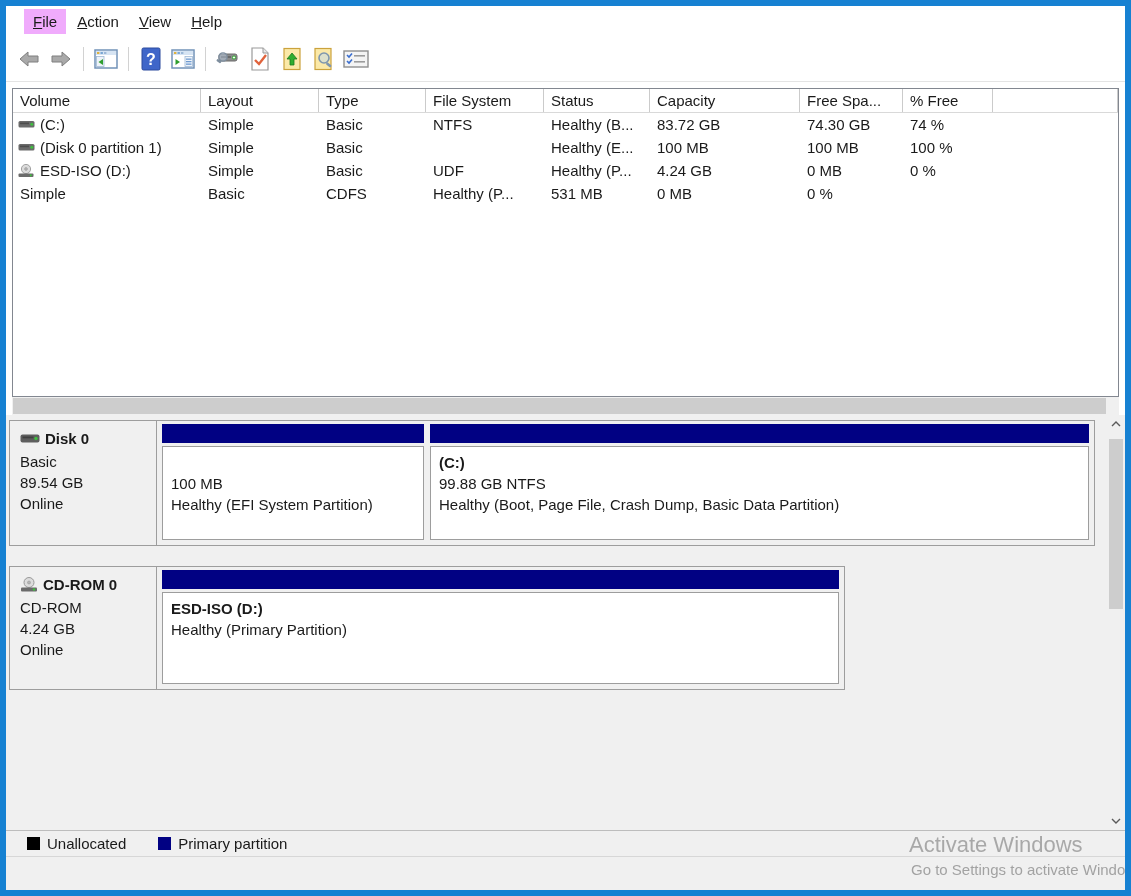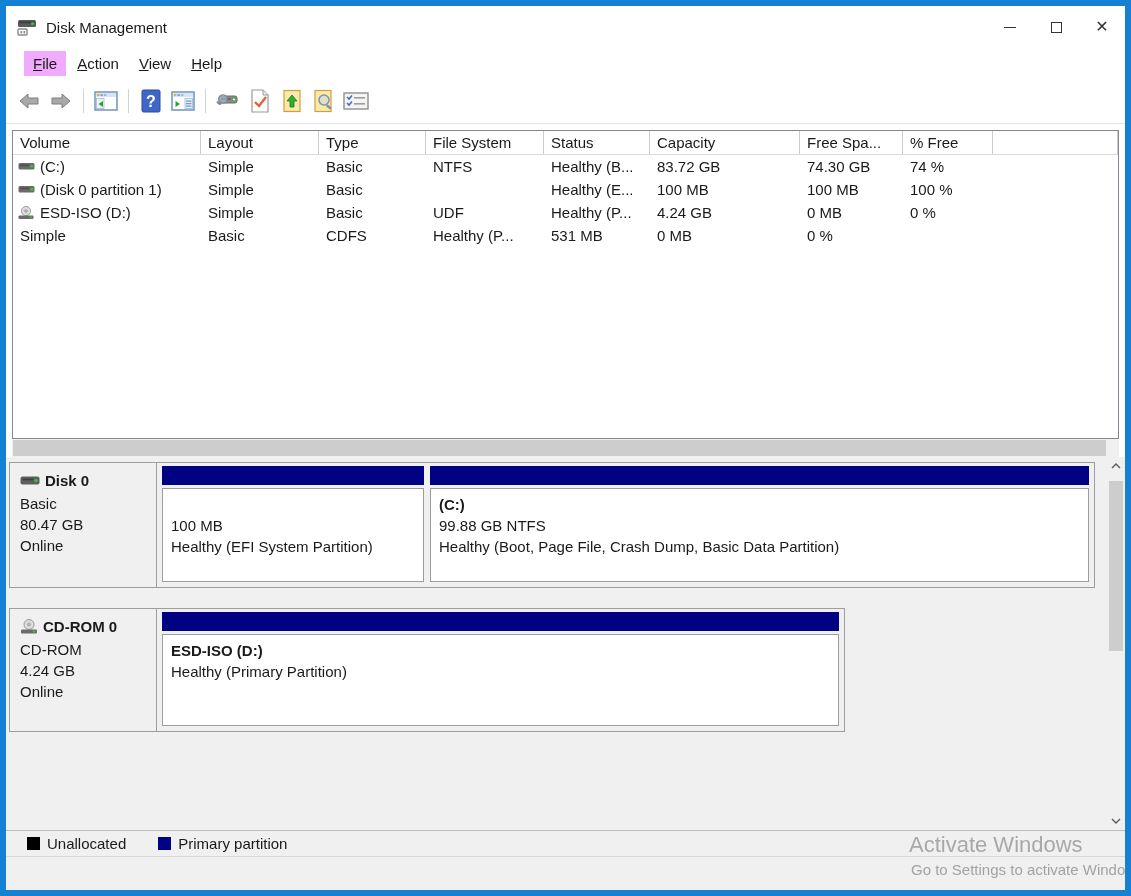--- a/index.html
+++ b/index.html
@@ -77,41 +77,20 @@
   
   .watermark { position:absolute; left:903px; top:826px; pointer-events:none; white-space:nowrap; }
   .watermark .l1 { font-size:22px; color:rgba(110,110,110,.55); }
   .watermark .l2 { font-size:15px; color:rgba(110,110,110,.60); margin-top:3px; margin-left:2px; }
 </style>
 </head>
 <body>
 
 <div class="window">
 
-  <div class="titlebar">
-    <svg class="app-icon" viewBox="0 0 24 20">
-      <rect x="3" y="3" width="18" height="7" rx="1.5" fill="#5b5b5b"></rect>
-      <rect x="4.5" y="4.5" width="15" height="1.8" fill="#3c3c3c"></rect>
-      <circle cx="17.5" cy="6.5" r="1.6" fill="#3fbf3f"></circle>
-      <rect x="3" y="12" width="9" height="6" rx="1" fill="none" stroke="#8a8a8a" stroke-width="1.4"></rect>
-      <rect x="5.5" y="14" width="1.6" height="2.5" fill="#8a8a8a"></rect>
-      <rect x="8.5" y="14" width="1.6" height="2.5" fill="#8a8a8a"></rect>
-    </svg>
-    <span class="title-text">Disk Management</span>
-    <span class="spacer"></span>
-    <div class="win-btn">
-        <span class="glyph-min"></span>
-      </div>
-    <div class="win-btn">
-        <span class="glyph-max"></span>
-      </div>
-    <div class="win-btn">
-        <span class="glyph-close">✕</span>
-      </div>
-  </div>
 
   <div class="menubar">
     <span class="menu-item active"><span class="key">F</span><span>ile</span></span>
     <span class="menu-item"><span class="key">A</span><span>ction</span></span>
     <span class="menu-item"><span class="key">V</span><span>iew</span></span>
     <span class="menu-item"><span class="key">H</span><span>elp</span></span>
   </div>
 
   <div class="toolbar">
     <div class="tb-btn">
@@ -294,21 +273,21 @@
       <div class="disk-label">
         <div class="disk-name">
           <svg width="20" height="12" viewBox="0 0 20 12">
               <rect x="0.5" y="1.5" width="19" height="8" rx="2" fill="#5e5e5e"></rect>
               <rect x="2.5" y="3.5" width="11" height="1.8" fill="#404040"></rect>
               <circle cx="16" cy="5.5" r="1.7" fill="#3fbf3f"></circle>
             </svg>
           <span>Disk 0</span>
         </div>
         <div class="disk-line">Basic</div>
-        <div class="disk-line">80.47 GB</div>
+        <div class="disk-line">89.54 GB</div>
         <div class="disk-line">Online</div>
       </div>
       <div class="partitions">
         <div class="part part-efi">
           <div class="part-bar"></div>
           <div class="part-info">
             <div class="part-title"></div>
             <div>100 MB</div>
             <div>Healthy (EFI System Partition)</div>
           </div>

